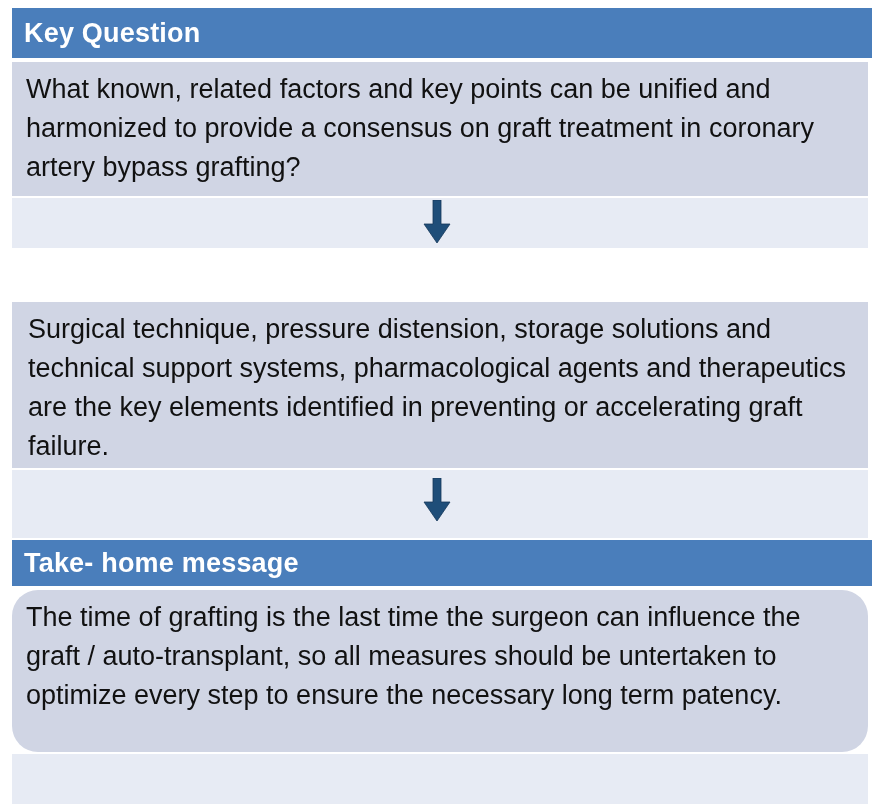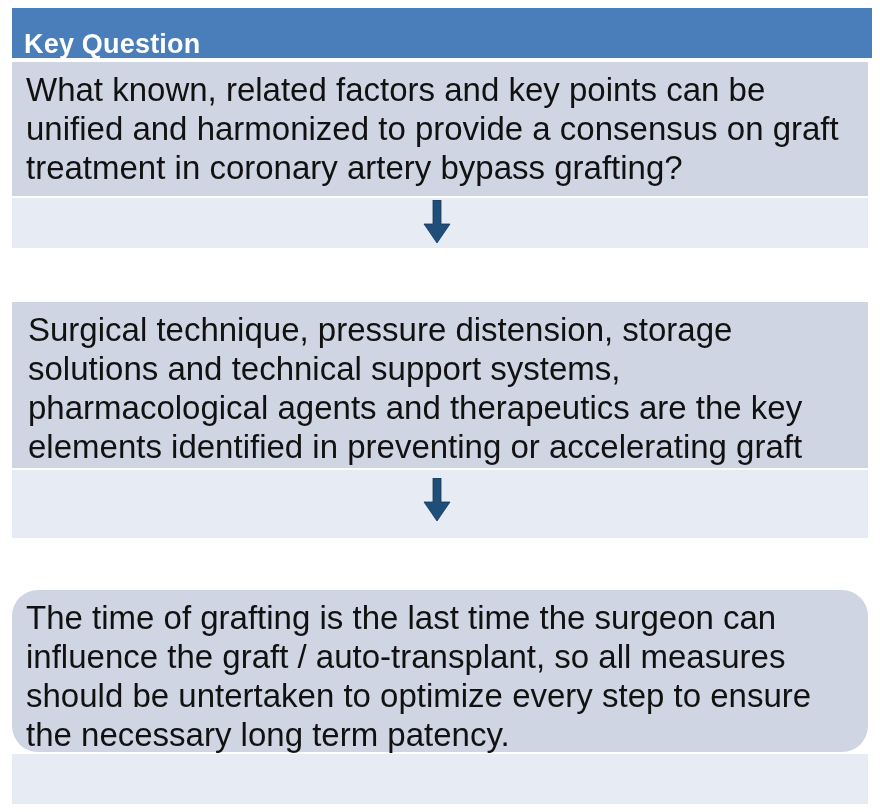--- a/index.html
+++ b/index.html
@@ -53,21 +53,21 @@
   .section-body {
     position: absolute;
     left: 12px;
     width: 856px;
     background: #d0d5e4;
     box-sizing: border-box;
     padding: 8px 14px 6px 14px;
   }
   .section-body .btext {
     color: #111111;
-    font-size: 33px;
+    font-size: 27px;
     line-height: 39px;
     white-space: pre-line;
   }
 
   .gap-band {
     position: absolute;
     left: 12px;
     width: 856px;
     background: #e7ebf4;
   }
@@ -84,21 +84,21 @@
     width: 856px;
     background: #e7ebf4;
   }
 </style>
 </head>
 <body>
 
 <div class="page">
   <div class="rail"></div>
 
-  <div class="section-header" style="top:8px; height:50px;align-items:flex-end;">
+  <div class="section-header" style="top:8px; height:50px;">
     <span class="htext">Key Question</span>
   </div>
 
   <div class="section-body" style="top:62px; height:134px;">
     <div class="btext">What known, related factors and key points can be unified and harmonized to provide a consensus on graft treatment in coronary artery bypass grafting?</div>
   </div>
 
   <div class="gap-band" style="top:198px; height:50px;">
   </div>
   <div class="arrow" style="left:422px; top:200px;">
@@ -113,19 +113,22 @@
   </div>
 
   <div class="gap-band" style="top:470px; height:68px;">
   </div>
   <div class="arrow" style="left:422px; top:478px;">
     <svg width="30" height="44" viewBox="0 0 30 44" xmlns="http://www.w3.org/2000/svg">
       <polygon points="11,0 19,0 19,24 28,24 15,43 2,24 11,24" fill="#1f4e79" stroke="#17395a" stroke-width="0.8"></polygon>
     </svg>
   </div>
 
+  <div class="section-header" style="top:540px; height:46px;">
+    <span class="htext">Take- home message</span>
+  </div>
 
   <div class="section-body" style="top:590px; height:162px;border-radius:26px;">
     <div class="btext">The time of grafting is the last time the surgeon can influence the graft / auto-transplant, so all measures should be untertaken to optimize every step to ensure the necessary long term patency.</div>
   </div>
 
   <div class="tail-band" style="top:754px; height:50px;"></div>
 </div>
 
 </body></html>

